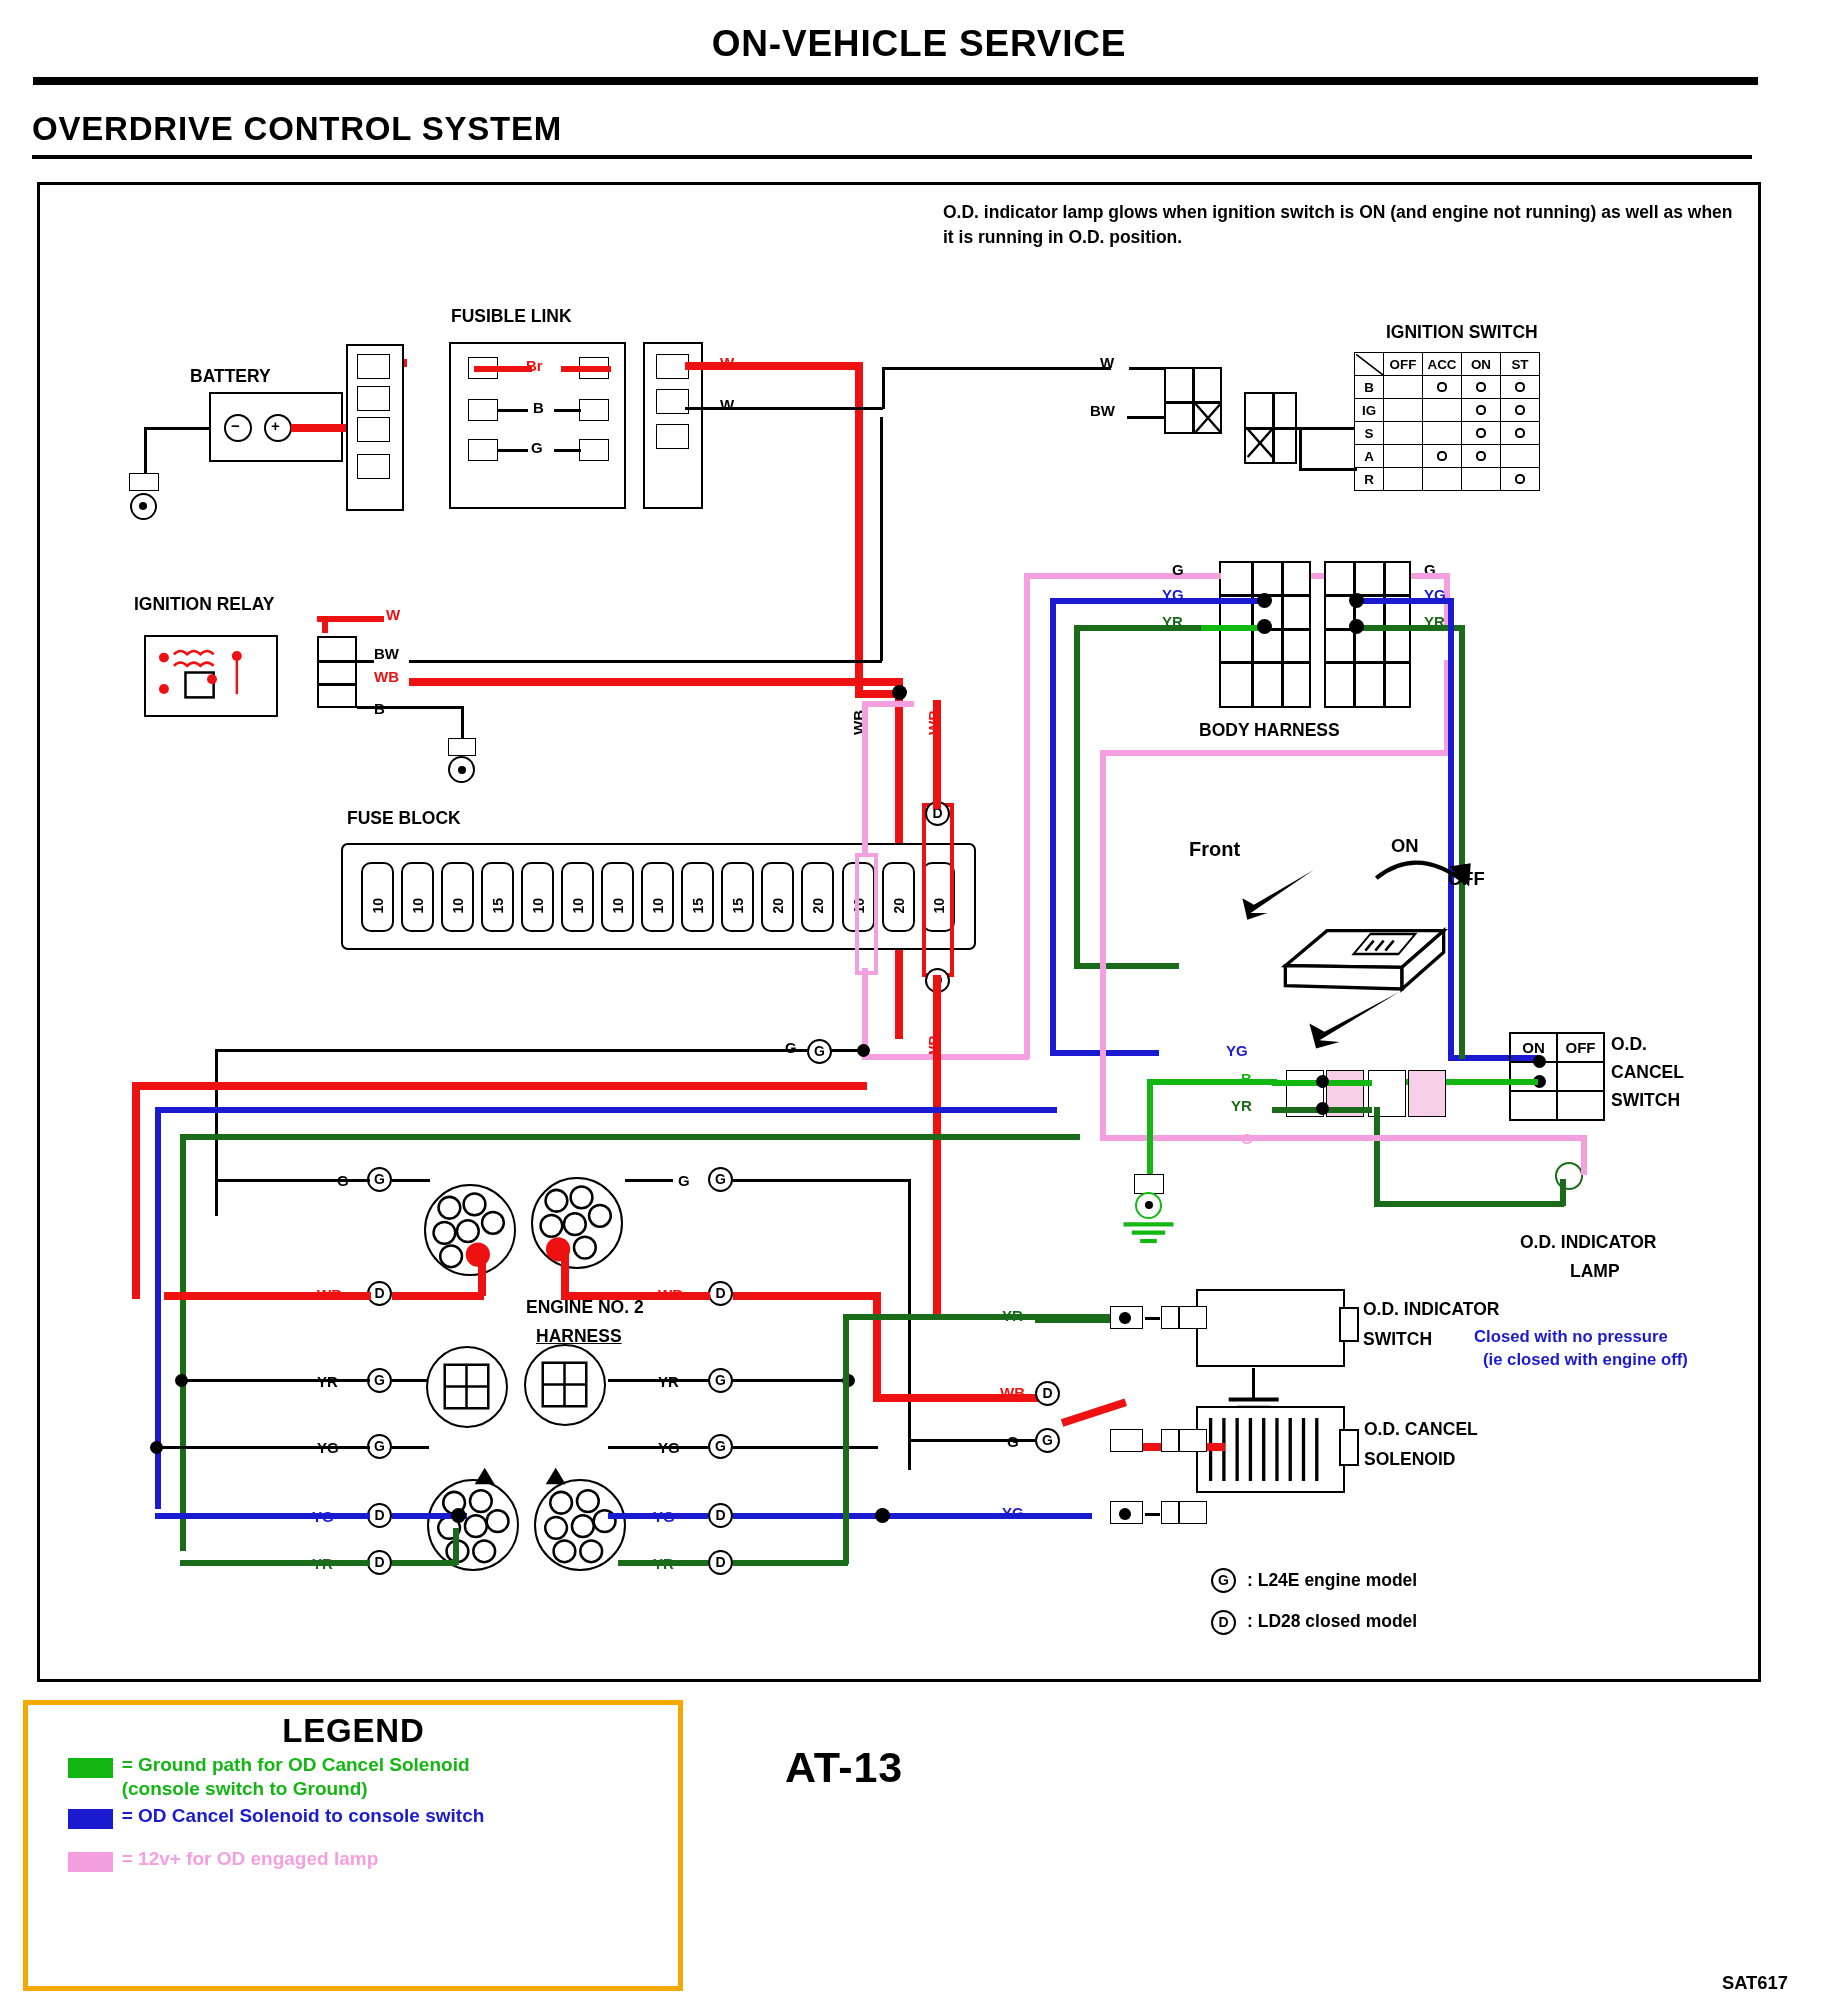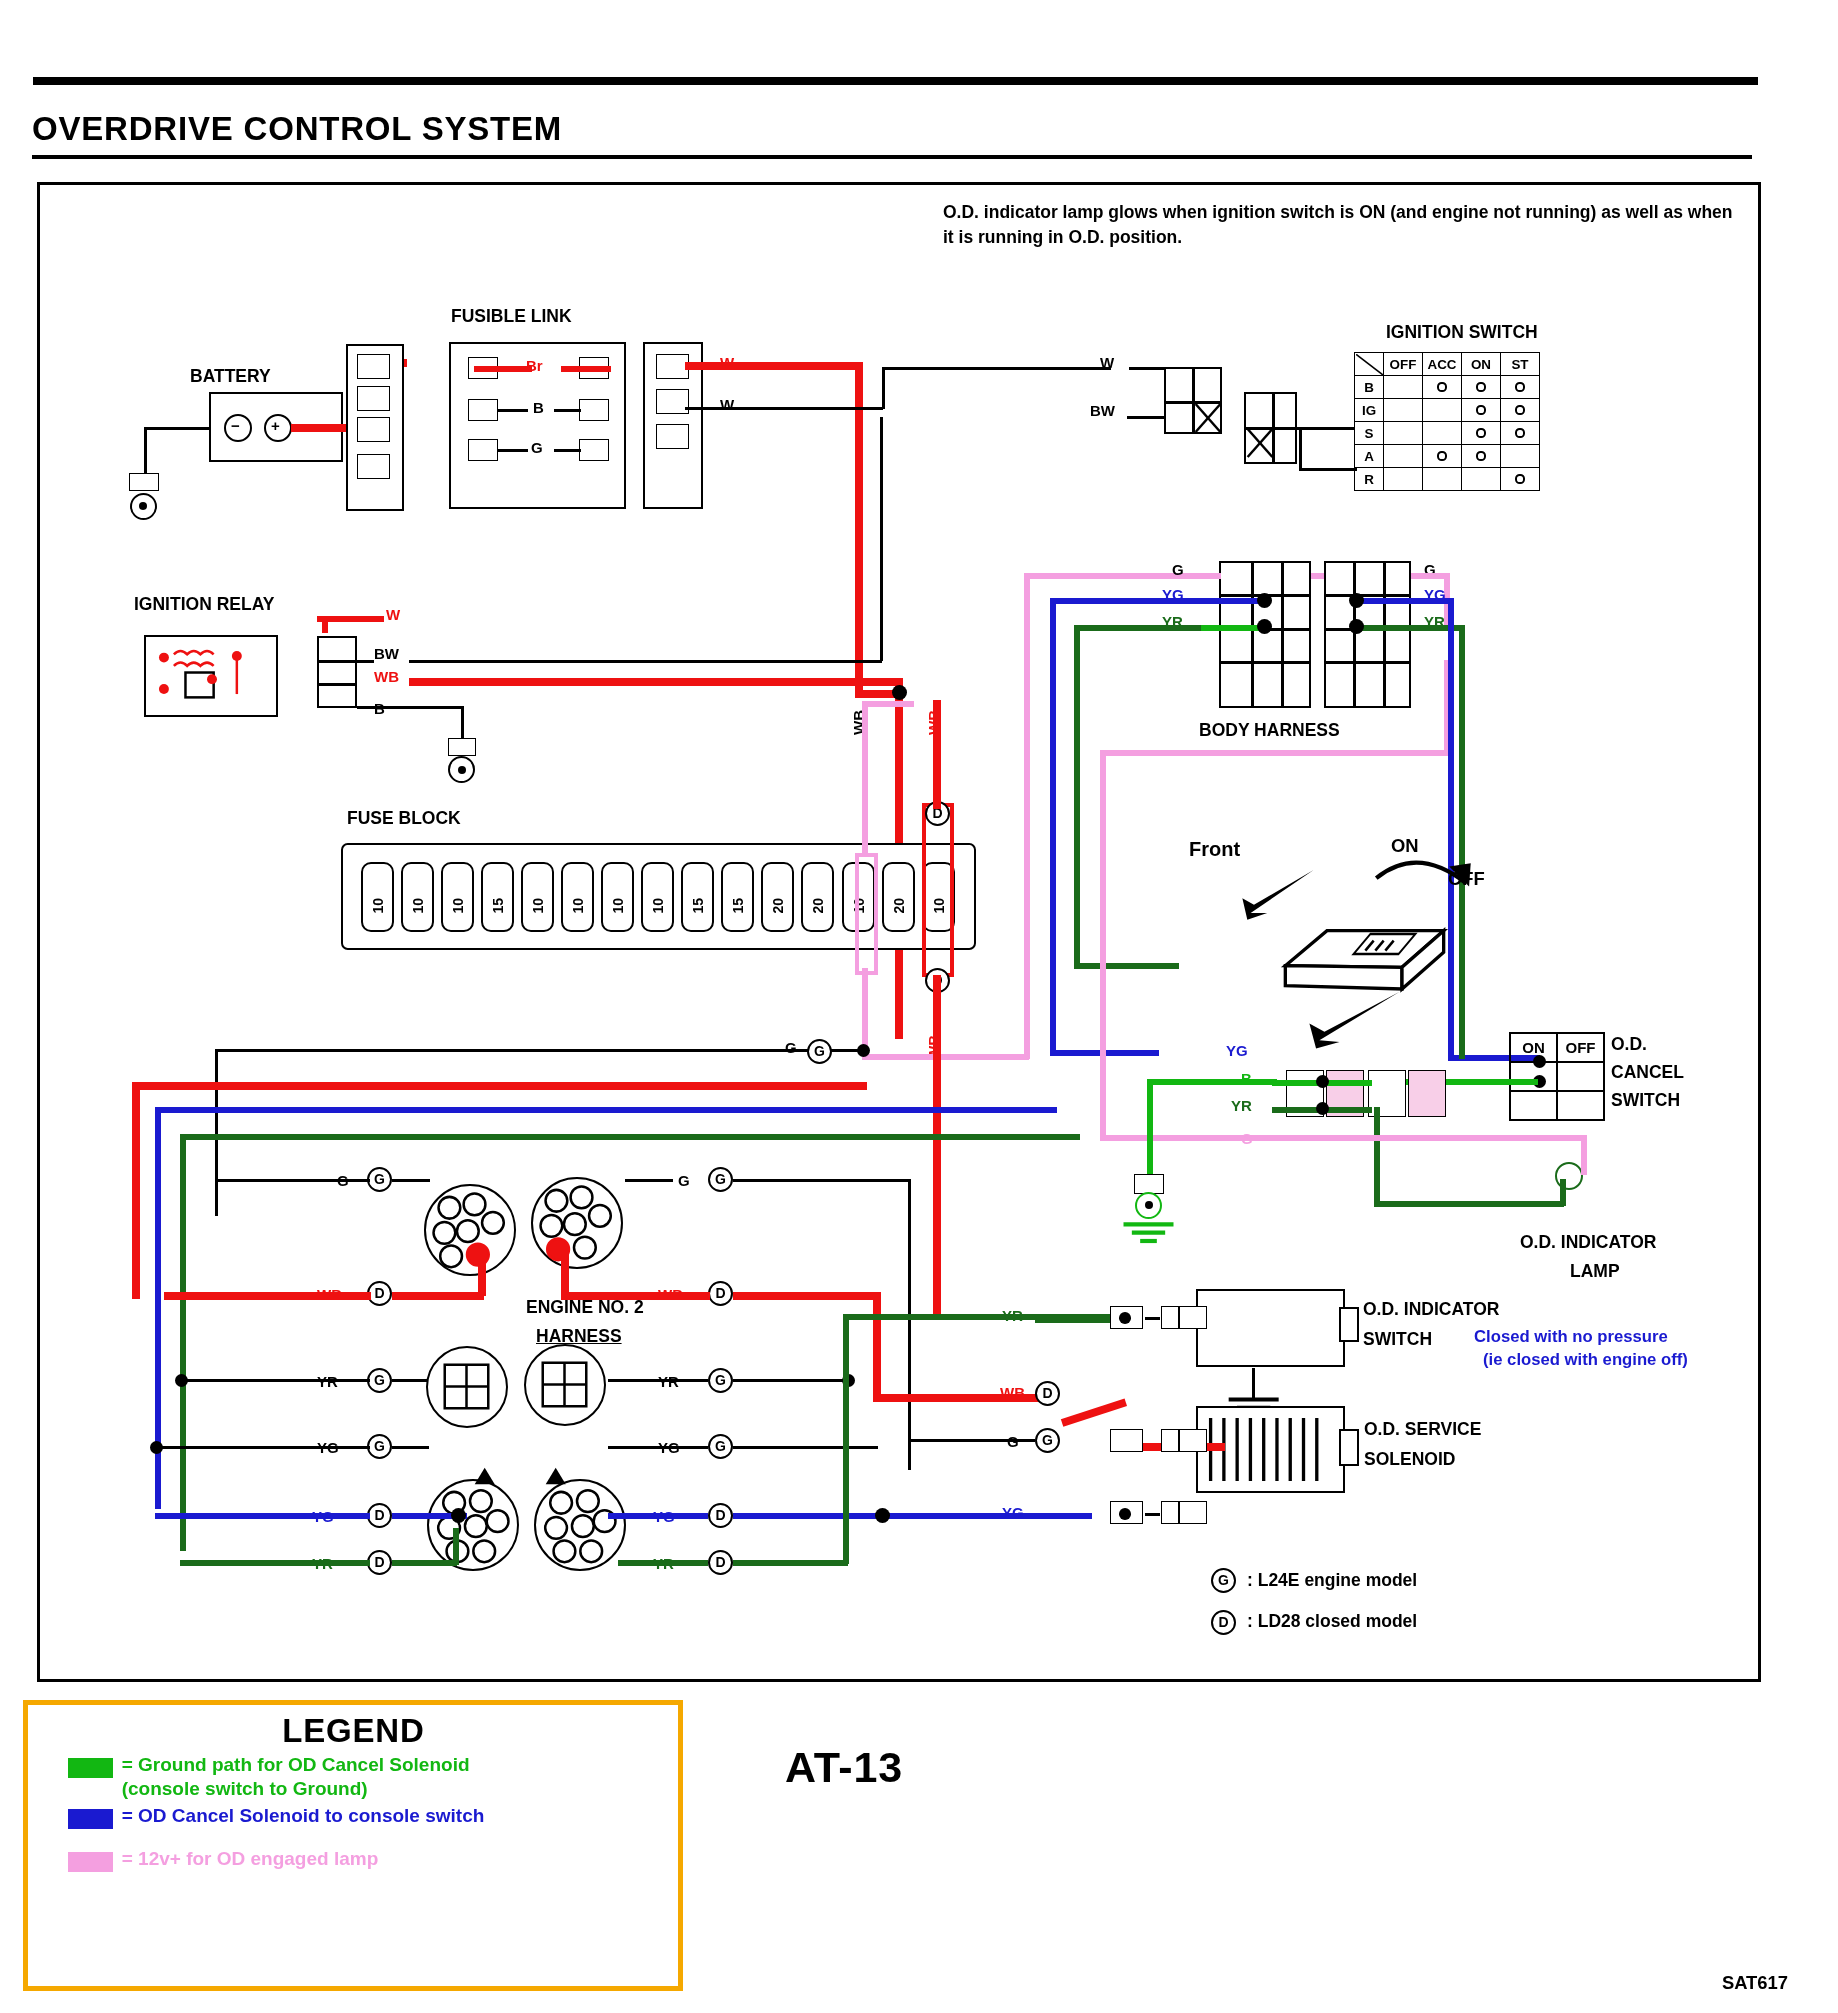--- a/index.html
+++ b/index.html
@@ -64,20 +64,21 @@
 
   
   table.odt{position:absolute;border-collapse:collapse;}
   table.odt td{border:2.5px solid #000;width:45px;height:27px;font-size:15px;font-weight:bold;text-align:center;padding:0;}
 </style>
 </head>
 <body>
 
 <div class="page">
 
+  <div class="doc-title">ON-VEHICLE SERVICE</div>
   <div class="rule-top"></div>
   <div class="section-title">OVERDRIVE CONTROL SYSTEM</div>
   <div class="rule-under"></div>
 
   <div class="frame"></div>
 
   <div class="note">O.D. indicator lamp glows when ignition switch is ON (and engine not running) as well as when it is running in O.D. position.</div>
 
   <div class="lbl" style="left:190px;top:366px;">BATTERY</div>
   <div class="box" style="left:209px;top:392px;width:134px;height:70px;"></div>
@@ -689,21 +690,21 @@
       <line x1="42" y1="6" x2="42" y2="82" stroke="#000" stroke-width="4"></line>
       <line x1="58" y1="6" x2="58" y2="82" stroke="#000" stroke-width="4"></line>
       <line x1="74" y1="6" x2="74" y2="82" stroke="#000" stroke-width="4"></line>
       <line x1="90" y1="6" x2="90" y2="82" stroke="#000" stroke-width="4"></line>
       <line x1="106" y1="6" x2="106" y2="82" stroke="#000" stroke-width="4"></line>
       <line x1="122" y1="6" x2="122" y2="82" stroke="#000" stroke-width="4"></line>
       <line x1="138" y1="6" x2="138" y2="82" stroke="#000" stroke-width="4"></line>
     </svg>
   </div>
   <div class="box" style="left:1339px;top:1429px;width:20px;height:37px;"></div>
-  <div class="lbl" style="left:1364px;top:1419px;">O.D. SERVICE</div>
+  <div class="lbl" style="left:1364px;top:1419px;">O.D. CANCEL</div>
   <div class="lbl" style="left:1364px;top:1449px;">SOLENOID</div>
 
   <div class="lbl-s" style="left:1000px;top:1384px;color:#ee1111;">WB</div>
   <div class="tag" style="left:1035px;top:1381px;">D</div>
   <div class="lbl-s" style="left:1007px;top:1433px;">G</div>
   <div class="tag" style="left:1035px;top:1428px;">G</div>
   <div class="wire hw" style="left:908px;top:1439px;width:127px;"></div>
   <div class="wire red thick" style="left:1062px;top:1419px;width:67px;transform:rotate(-18deg);transform-origin:left center;"></div>
   <div class="wire red thick" style="left:1125px;top:1443px;width:100px;"></div>
   <div class="boxthin" style="left:1110px;top:1429px;width:33px;height:23.4px;"></div>

